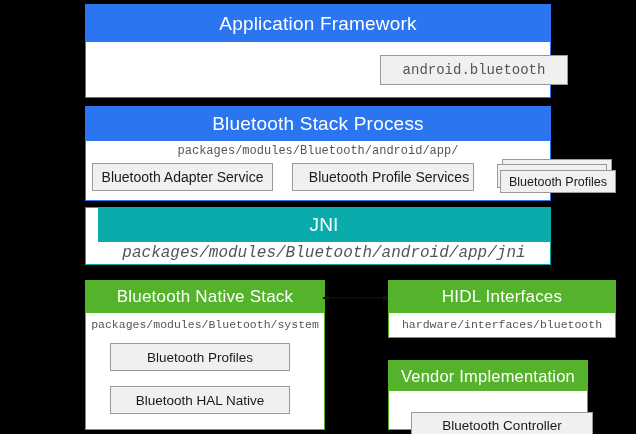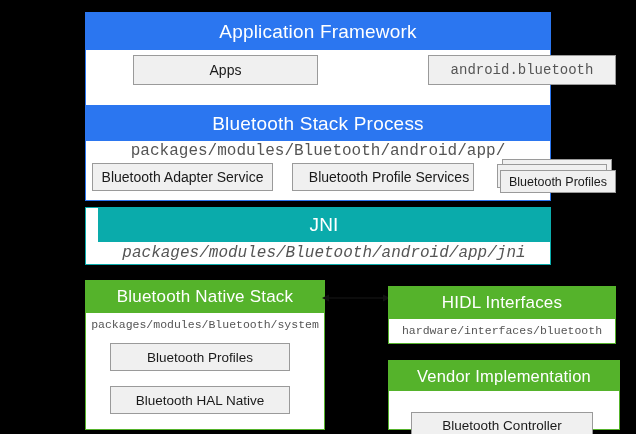--- a/index.html
+++ b/index.html
@@ -102,29 +102,28 @@
   .connector {
     position: absolute;
     height: 10px;
   }
 </style>
 </head>
 <body>
 
 <div class="canvas">
 
-  <div class="panel blue" style="left:85px; top:12px; width:466px; height:94px;">
+  <div class="panel blue" style="left:85px; top:4px; width:466px; height:94px;">
     <div class="bar blue" style="height:37px; font-size:19px;">Application Framework</div>
   </div>
-  <div class="box" style="left:133px; top:55px; width:185px; height:30px; font-size:14px;">Apps</div>
-  <div class="box mono" style="left:380px; top:55px; width:188px; height:30px; font-size:14px;margin-left:48px;">android.bluetooth</div>
+  <div class="box mono" style="left:380px; top:55px; width:188px; height:30px; font-size:14px;">android.bluetooth</div>
 
   <div class="panel blue" style="left:85px; top:106px; width:466px; height:95px;">
     <div class="bar blue" style="height:34px; font-size:19px;">Bluetooth Stack Process</div>
-    <div class="path" style="height:20px; font-size:16px;">packages/modules/Bluetooth/android/app/</div>
+    <div class="path" style="height:20px; font-size:12px;">packages/modules/Bluetooth/android/app/</div>
   </div>
   <div class="box" style="left:92px; top:163px; width:181px; height:28px; font-size:14px;">Bluetooth Adapter Service</div>
   <div class="box" style="left:292px; top:163px; width:182px; height:28px; font-size:14px;padding-left:12px;">Bluetooth Profile Services</div>
 
   <div class="stack" style="left:492px; top:159px; width:126px; height:36px;">
     <div class="layer" style="left:10px; top:0px; width:110px; height:24px;"></div>
     <div class="layer" style="left:5px; top:5px; width:110px; height:24px;"></div>
     <div class="front" style="left:8px; top:11px; width:116px; height:23px; font-size:12.5px;">Bluetooth Profiles</div>
   </div>
 
@@ -141,23 +140,23 @@
   <div class="box" style="left:110px; top:386px; width:180px; height:28px; font-size:13.5px;">Bluetooth HAL Native</div>
 
   <div class="connector" style="left:322px; top:289px; width:68px; height:10px;">
     <svg width="68" height="10" viewBox="0 0 68 10" xmlns="http://www.w3.org/2000/svg">
       <line x1="5" y1="5" x2="63" y2="5" stroke="#111111" stroke-width="1.4"></line>
       <polygon points="0,5 7,1.6 7,8.4" fill="#111111"></polygon>
       <polygon points="68,5 61,1.6 61,8.4" fill="#111111"></polygon>
     </svg>
   </div>
 
-  <div class="panel green" style="left:388px; top:280px; width:228px; height:58px;margin-top:6px;">
+  <div class="panel green" style="left:388px; top:280px; width:228px; height:58px;">
     <div class="bar green" style="height:32px; font-size:17px;">HIDL Interfaces</div>
     <div class="path" style="height:23px; font-size:11.5px;">hardware/interfaces/bluetooth</div>
   </div>
 
-  <div class="panel green" style="left:388px; top:360px; width:232px; height:70px;">
+  <div class="panel green" style="left:388px; top:360px; width:200px; height:70px;">
     <div class="bar green" style="height:30px; font-size:16.5px;">Vendor Implementation</div>
   </div>
   <div class="box" style="left:411px; top:396px; width:182px; height:27px; font-size:13.5px;margin-top:16px;">Bluetooth Controller</div>
 
 </div>
 
 </body></html>

